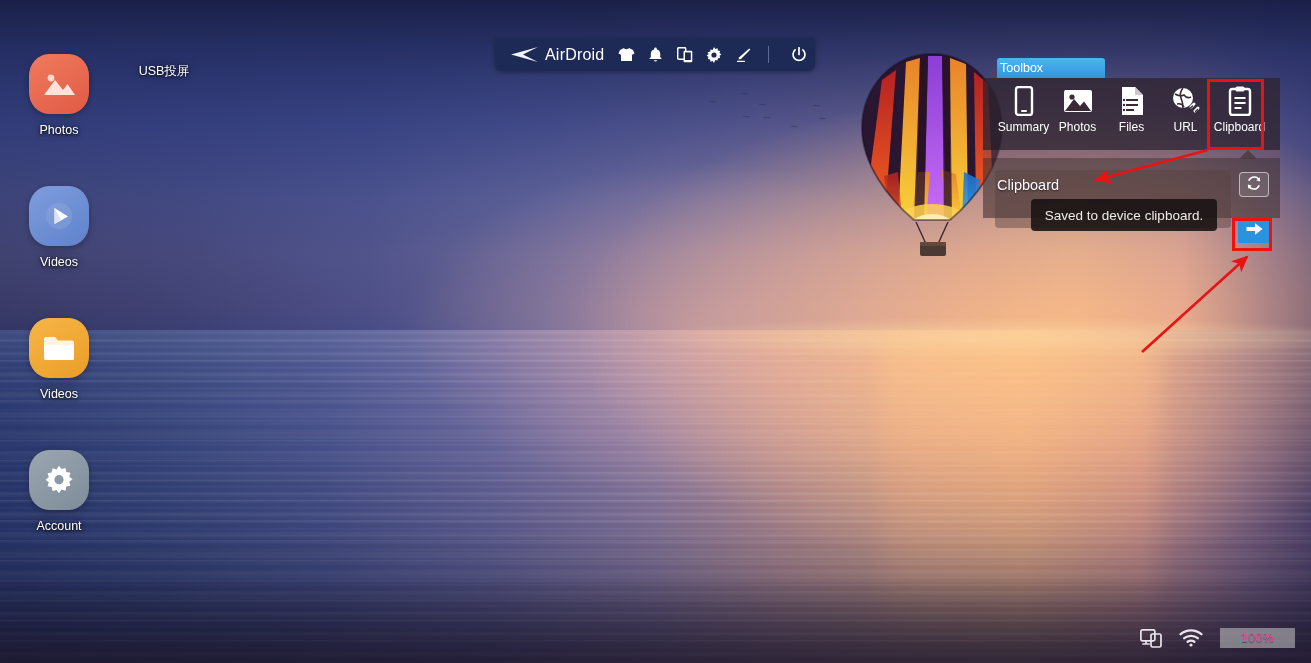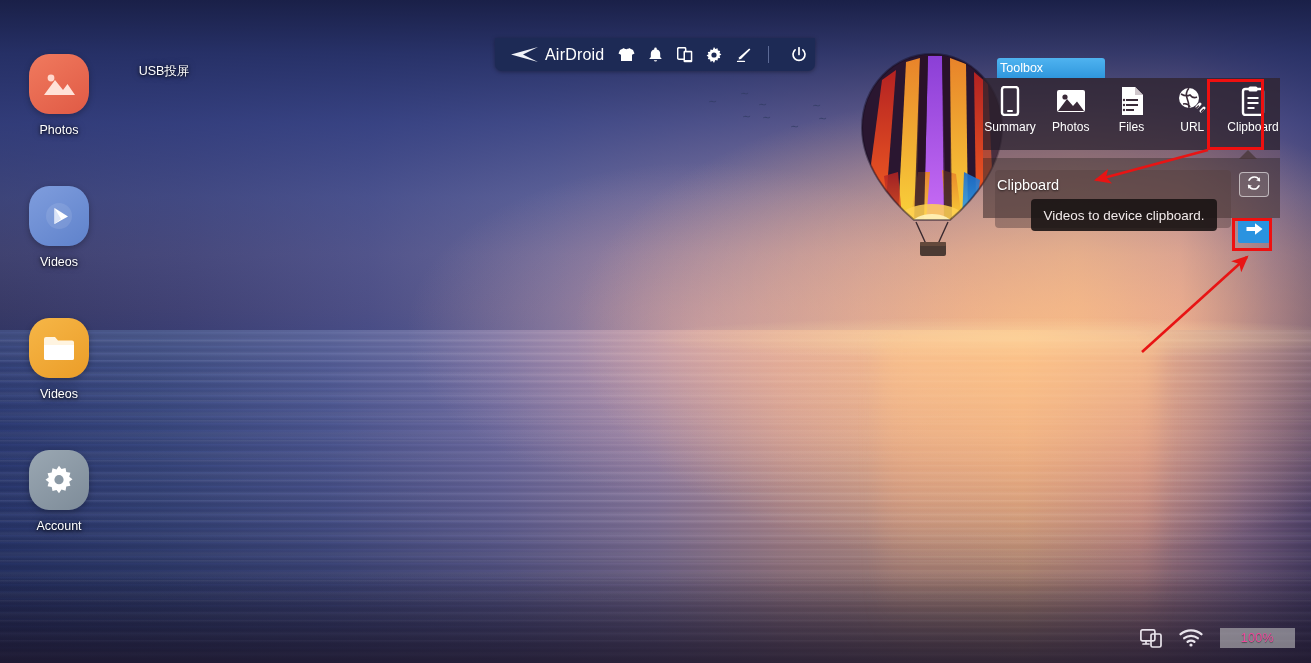--- a/index.html
+++ b/index.html
@@ -150,21 +150,21 @@
   #toolbox { position:absolute; left:983px; top:58px; width:297px; z-index:35; }
   .tb-tab {
     position:absolute; left:14px; top:0; width:108px; height:20px;
     background:linear-gradient(to bottom,#4fb3f0,#2f97dd);
     color:#fff; font-size:12.5px; display:flex; align-items:center;
     padding-left:3px; border-top-left-radius:3px; border-top-right-radius:3px;
   }
   .tb-body {
     position:absolute; left:0; top:20px; width:297px; height:72px;
     background:rgba(48,36,48,0.80);
-    display:flex; align-items:flex-start; justify-content:space-between;
+    display:flex; align-items:flex-start; justify-content:center;
     padding-top:7px;
   }
   .tb-item { width:54px; display:flex; flex-direction:column; align-items:center; cursor:pointer; }
   .tb-item .ic { height:32px; display:flex; align-items:center; justify-content:center; }
   .tb-item .nm { color:#fff; font-size:12px; margin-top:3px; white-space:nowrap; }
   .tb-highlight {
     position:absolute; left:1207px; top:79px; width:57px; height:71px;
     border:3px solid #ef1010; z-index:60; pointer-events:none;
   }
 
@@ -480,21 +480,21 @@
       <span class="nm">Clipboard</span>
     </div>
   </div>
 
   <div class="tb-sep"></div>
 
   <div class="cb-panel">
     <div class="cb-caret"></div>
     <div class="cb-input"></div>
     <div class="cb-title">Clipboard</div>
-    <div class="cb-toast">Videos to device clipboard.</div>
+    <div class="cb-toast">Saved to device clipboard.</div>
     <div class="cb-refresh">
       <span>
         <svg width="16" height="16" viewBox="0 0 16 16">
           <path d="M13.4 5.6 A5.6 5.6 0 0 0 3.1 5.2" fill="none" stroke="#fff" stroke-width="1.6" stroke-linecap="round"></path>
           <path d="M2.6 10.4 A5.6 5.6 0 0 0 12.9 10.8" fill="none" stroke="#fff" stroke-width="1.6" stroke-linecap="round"></path>
           <path d="M13.9 2.2 L13.7 6.0 L10.2 5.4 Z" fill="#fff"></path>
           <path d="M2.1 13.8 L2.3 10.0 L5.8 10.6 Z" fill="#fff"></path>
         </svg>
       </span>
     </div>

